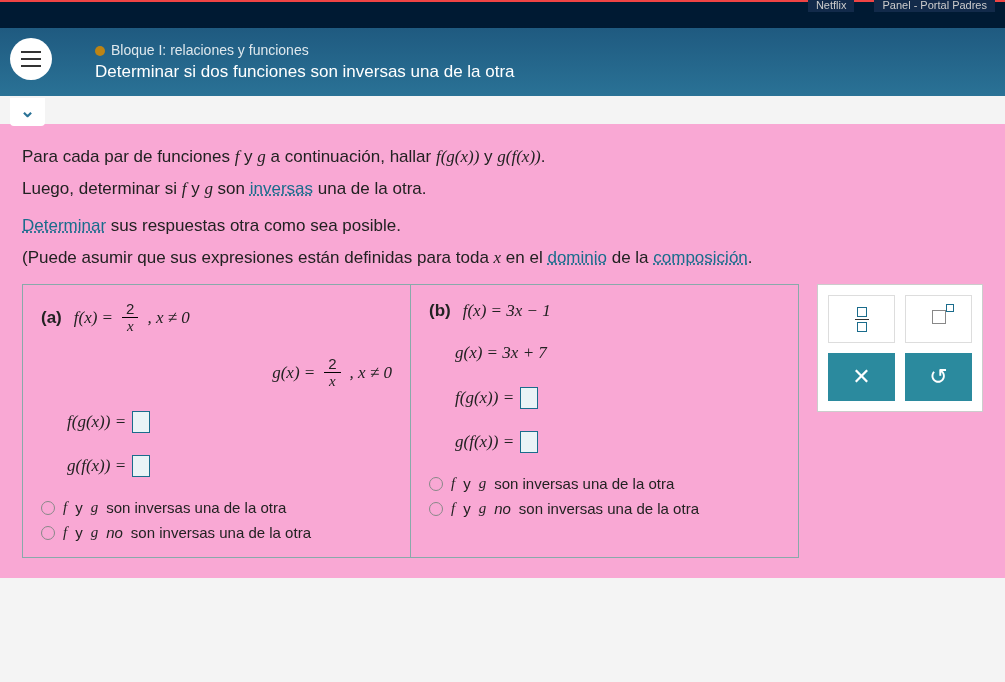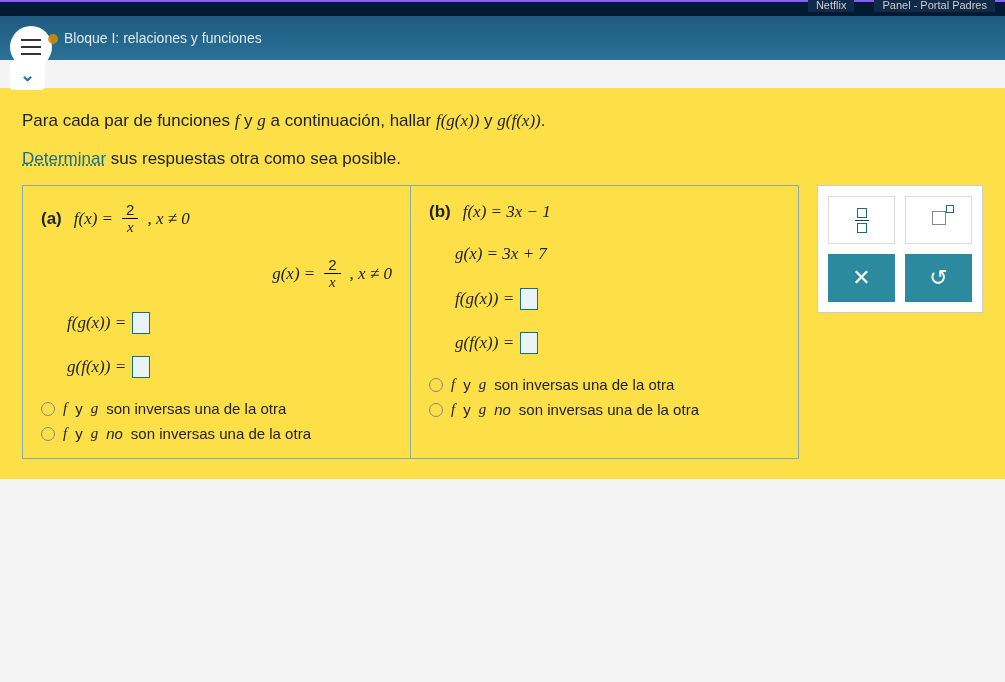--- a/index.html
+++ b/index.html
@@ -1,28 +1,28 @@
 <!DOCTYPE html>
 <html><head>
 <meta charset="utf-8">
 <style>
 * { margin:0; padding:0; box-sizing:border-box; font-family:Arial,Helvetica,sans-serif; }
 body { width:1005px; height:682px; background:#f4f4f4; overflow:hidden; }
-.topbar { height:16px; background:#001a33; border-top:2px solid #8b5cf6; }
+.topbar { height:28px; background:#001a33; border-top:2px solid #ef4444; }
 .nav-right { position:absolute; top:-2px; right:10px; color:#ccc; font-size:11px; display:flex; gap:20px; }
 .nav-right span { background:#122a4a; padding:1px 8px; }
-.header { background:linear-gradient(#1f5a80,#2a7296); color:#fff; padding:14px 18px 14px 48px; position:relative; }
+.header { background:linear-gradient(#1f5a80,#2a7296); color:#fff; padding:14px 18px 14px 95px; position:relative; }
 .hamburger { position:absolute; left:10px; top:10px; width:42px; height:42px; background:#fff; border-radius:50%; display:flex; align-items:center; justify-content:center; flex-direction:column; gap:5px; }
 .hamburger div { width:20px; height:2px; background:#333; }
 .dot { display:inline-block; width:10px; height:10px; background:#d88a00; border-radius:50%; margin-right:6px; vertical-align:middle; }
 .bloque { font-size:14px; opacity:.85; }
 .title { font-size:17px; margin-top:4px; }
 .chev-wrap { display:inline-block; background:#fff; padding:2px 10px 4px; margin-left:10px; border-radius:0 0 4px 4px; position:relative; top:2px; }
 .chev { color:#2a7296; font-size:18px; font-weight:bold; }
-.content { background:#fde047; padding:20px 22px; font-size:17px; color:#222; }
+.content { background:#f9a8d4; padding:20px 22px; font-size:17px; color:#222; }
 .content p { margin-bottom:6px; line-height:1.5; }
 .lnk { color:#1a6c8c; text-decoration:underline dotted; }
 .italic { font-style:italic; }
 .work { display:flex; gap:18px; margin-top:14px; align-items:flex-start; }
 .table { border:1px solid #8aa; display:flex; flex:1; }
 .col { flex:1; padding:16px 18px; }
 .col.a { border-right:1px solid #8aa; }
 .row { margin-bottom:22px; font-size:17px; display:flex; align-items:center; flex-wrap:wrap; gap:6px; }
 .lbl { font-weight:bold; margin-right:6px; }
 .mi { font-style:italic; font-family:'Times New Roman',serif; }
@@ -54,29 +54,36 @@
   </div>
 </div>
 
 <div class="header">
   <div class="hamburger">
       <div></div>
       <div></div>
       <div></div>
     </div>
   <div class="bloque"><span class="dot"></span><span>Bloque I: relaciones y funciones</span></div>
+  <div class="title">Determinar si dos funciones son inversas una de la otra</div>
 </div>
 <span class="chev-wrap"><span class="chev">⌄</span></span>
 
 <div class="content">
   <p>
     <span>Para cada par de funciones </span><span class="mi">f</span><span> y </span><span class="mi">g</span><span> a continuación, hallar </span><span class="mi">f(g(x))</span><span> y </span><span class="mi">g(f(x))</span><span>.</span>
   </p>
+  <p>
+    <span>Luego, determinar si </span><span class="mi">f</span><span> y </span><span class="mi">g</span><span> son </span><span class="lnk">inversas</span><span> una de la otra.</span>
+  </p>
   <p style="margin-top:12px;">
     <span class="lnk">Determinar</span><span> sus respuestas otra como sea posible.</span>
+  </p>
+  <p>
+    <span>(Puede asumir que sus expresiones están definidas para toda </span><span class="mi">x</span><span> en el </span><span class="lnk">dominio</span><span> de la </span><span class="lnk">composición</span><span>.</span>
   </p>
 
   <div class="work">
     <div class="table">
 
       <div class="col a">
         <div class="row">
           <span class="lbl">(a)</span>
           <span class="mi">f(x) = </span>
           <span class="frac">

